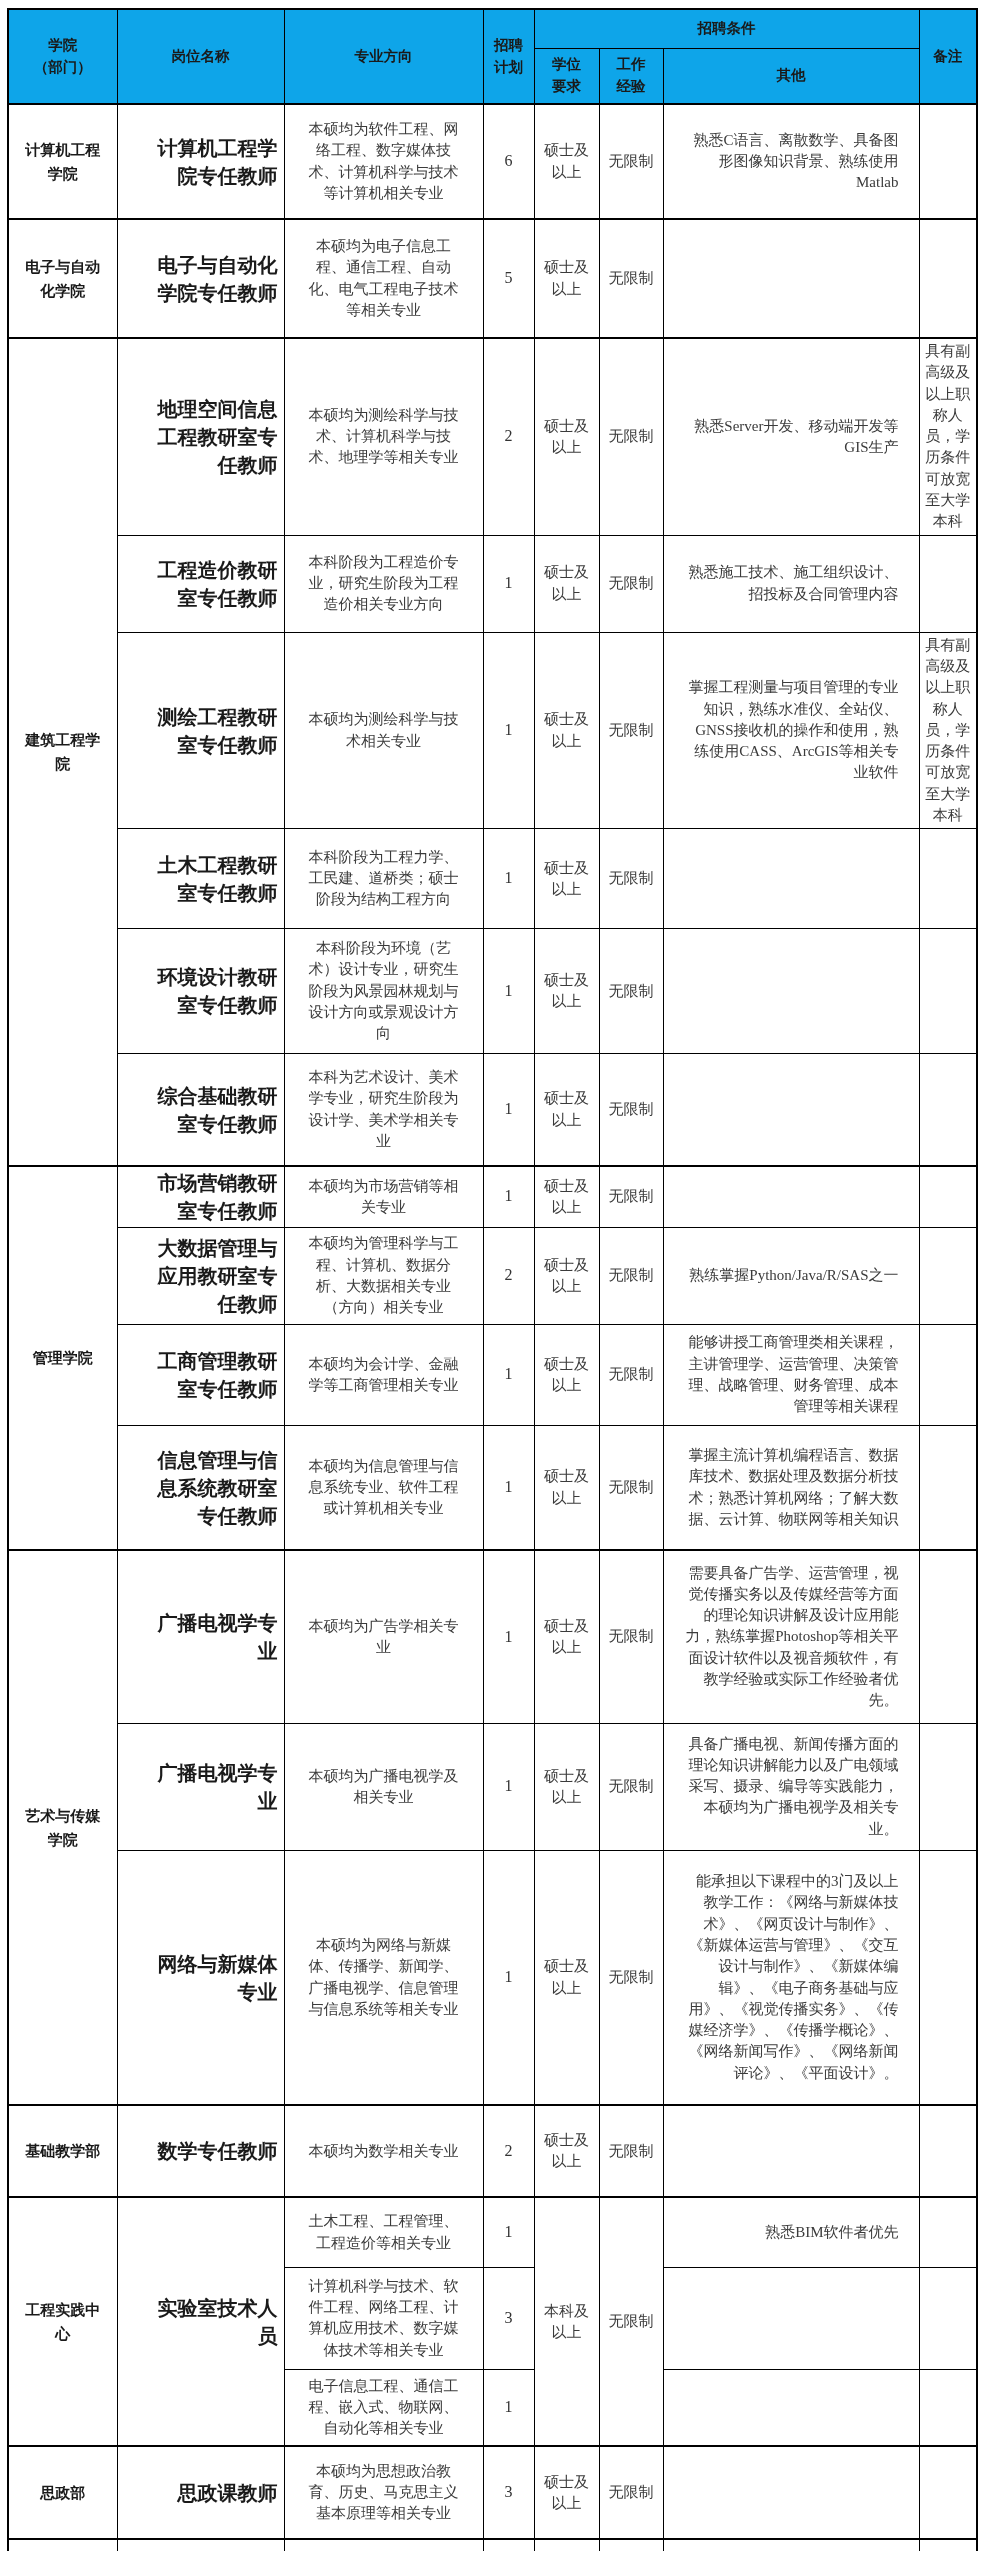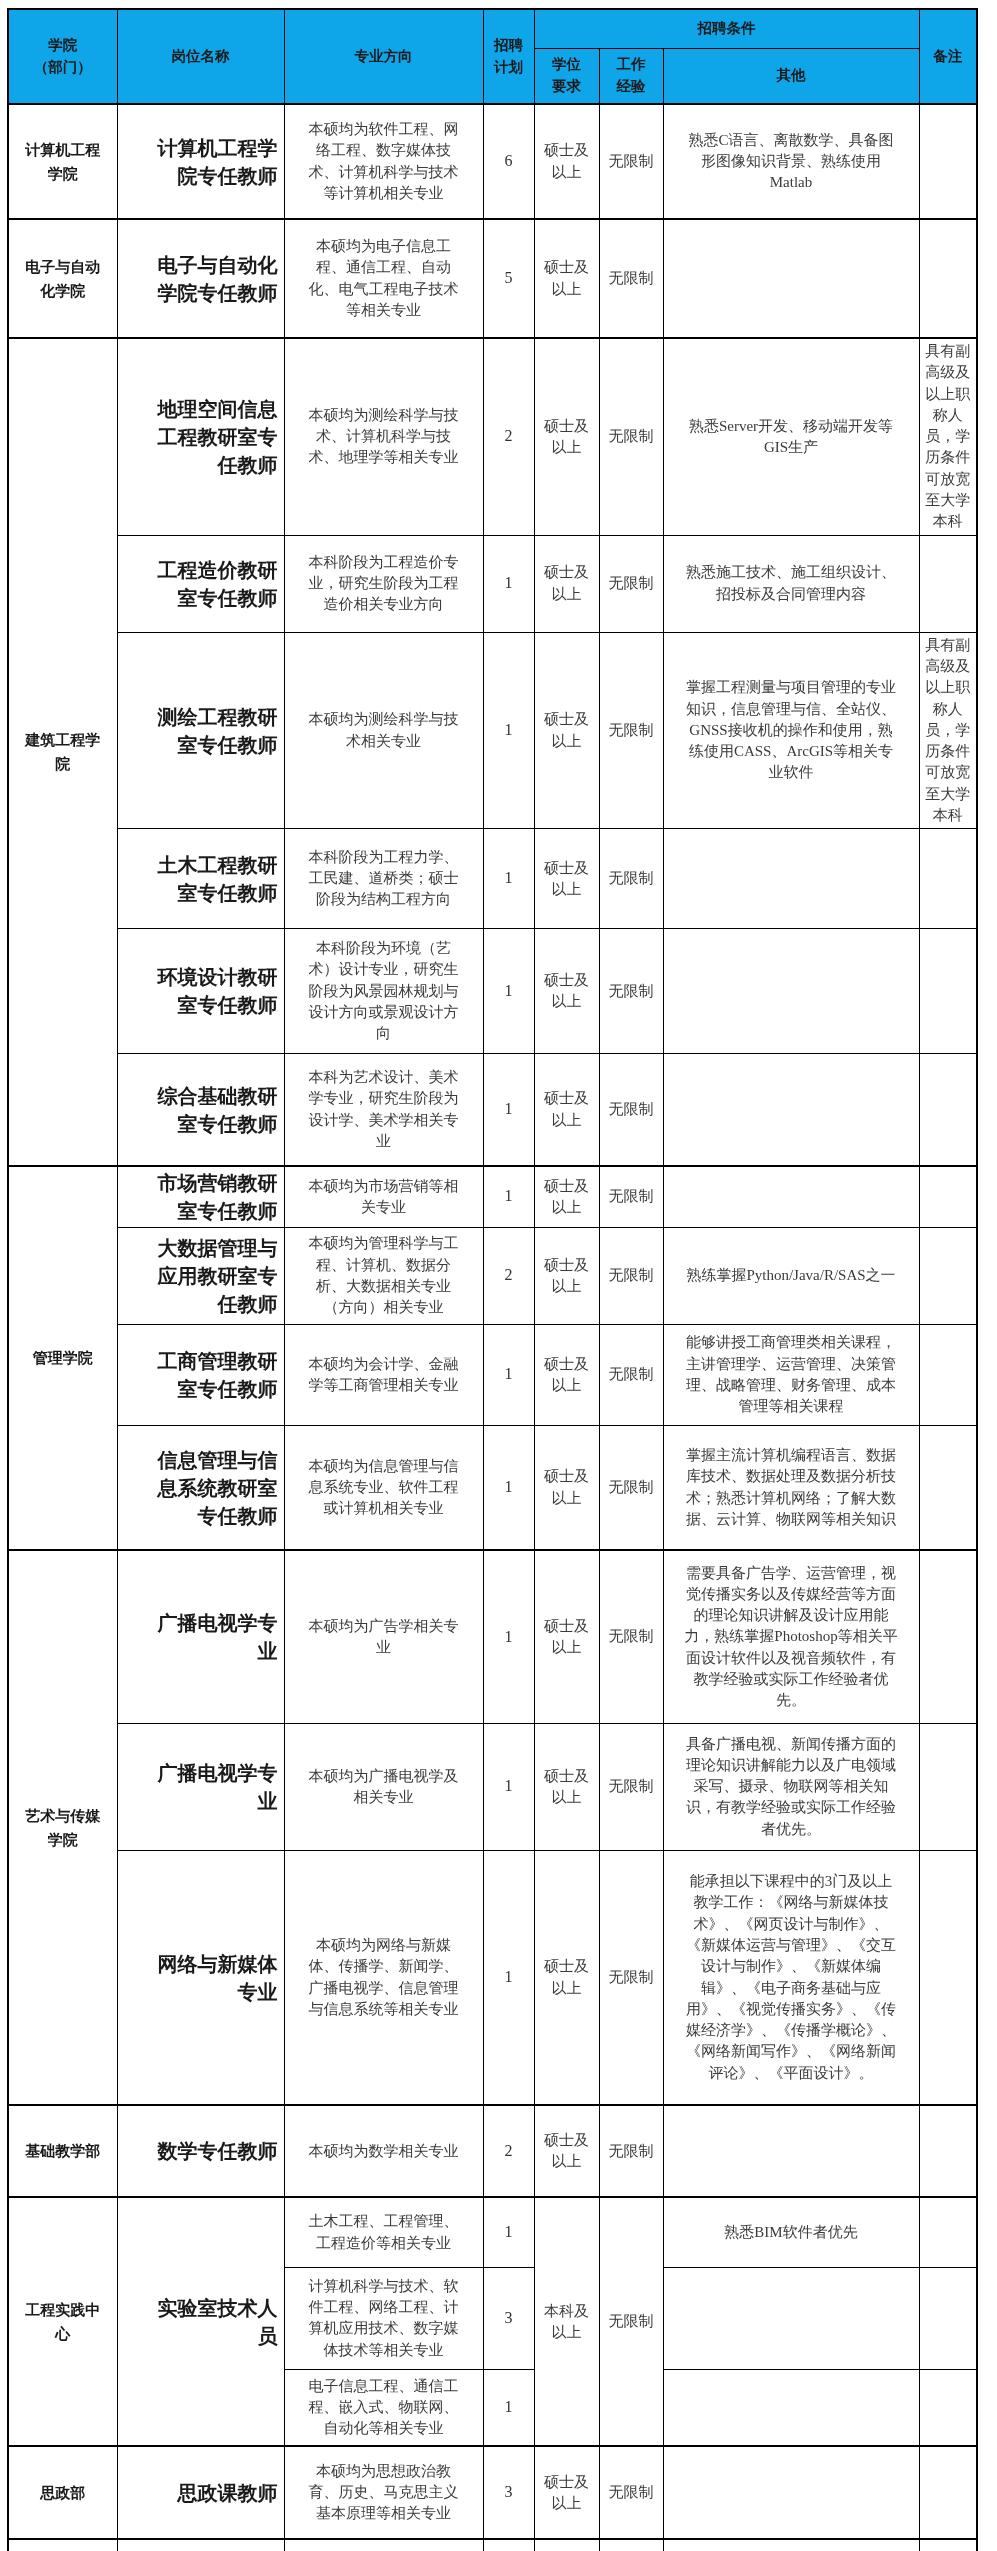--- a/index.html
+++ b/index.html
@@ -12,21 +12,21 @@
   td,th{border:1px solid #000;text-align:center;vertical-align:middle;
         white-space:pre-line;overflow:hidden;padding:2px 4px;}
   th{background:#0ea5e9;font-family:"Liberation Sans",sans-serif;font-weight:bold;
      font-size:14.5px;color:#1a1a1a;line-height:1.5;}
   td{font-size:15px;color:#3b3b3b;line-height:1.42;}
   td.college{font-family:"Liberation Sans",sans-serif;font-weight:bold;font-size:15px;
              color:#1a1a1a;line-height:1.6;padding:14px 6px;}
   td.position{font-family:"Liberation Sans",sans-serif;font-weight:bold;font-size:20px;
               color:#1a1a1a;line-height:1.4;padding:2px 6px;text-align:right;}
   td.major{padding:0 20px;}
-  td.other{padding:0 20px;}
+  td.other{padding:0 20px;text-align:right;}
   td.remark{padding:2px 3px;}
   td.plan{font-size:16px;color:#333;}
   tr.group-start>td{border-top:2px solid #000;}
 </style>
 </head>
 <body>
 
 <div class="canvas">
 <table class="rec">
 <colgroup>
@@ -111,21 +111,21 @@
   <td class="remark"></td>
 </tr>
 <tr style="height:168px">
   <td class="position">测绘工程教研
 室专任教师</td>
   <td class="major">本硕均为测绘科学与技术相关专业</td>
   <td class="plan">1</td>
   <td>硕士及
 以上</td>
   <td>无限制</td>
-  <td class="other">掌握工程测量与项目管理的专业知识，信息管理与信、全站仪、GNSS接收机的操作和使用，熟练使用CASS、ArcGIS等相关专业软件</td>
+  <td class="other">掌握工程测量与项目管理的专业知识，熟练水准仪、全站仪、GNSS接收机的操作和使用，熟练使用CASS、ArcGIS等相关专业软件</td>
   <td class="remark">具有副高级及以上职称人员，学历条件可放宽至大学本科</td>
 </tr>
 <tr style="height:100px">
   <td class="position">土木工程教研
 室专任教师</td>
   <td class="major">本科阶段为工程力学、工民建、道桥类；硕士阶段为结构工程方向</td>
   <td class="plan">1</td>
   <td>硕士及
 以上</td>
   <td>无限制</td>
@@ -215,21 +215,21 @@
   <td class="remark"></td>
 </tr>
 <tr style="height:127px">
   <td class="position">广播电视学专
 业</td>
   <td class="major">本硕均为广播电视学及相关专业</td>
   <td class="plan">1</td>
   <td>硕士及
 以上</td>
   <td>无限制</td>
-  <td class="other">具备广播电视、新闻传播方面的理论知识讲解能力以及广电领域采写、摄录、物联网等相关知识，有教学经验或实际工作经验者优先。</td>
+  <td class="other">具备广播电视、新闻传播方面的理论知识讲解能力以及广电领域采写、摄录、编导等实践能力，本硕均为广播电视学及相关专业。</td>
   <td class="remark"></td>
 </tr>
 <tr style="height:255px">
   <td class="position">网络与新媒体
 专业</td>
   <td class="major">本硕均为网络与新媒体、传播学、新闻学、广播电视学、信息管理与信息系统等相关专业</td>
   <td class="plan">1</td>
   <td>硕士及
 以上</td>
   <td>无限制</td>

